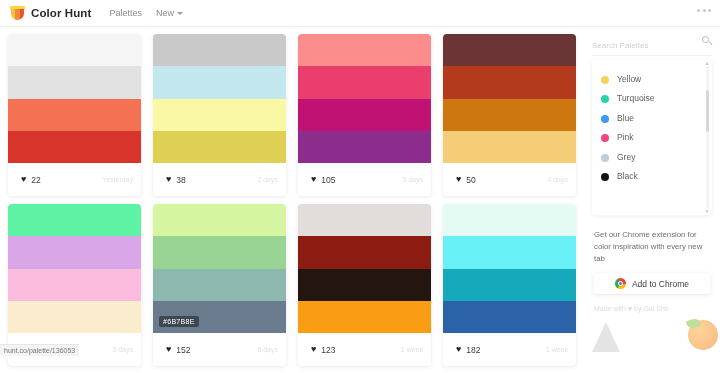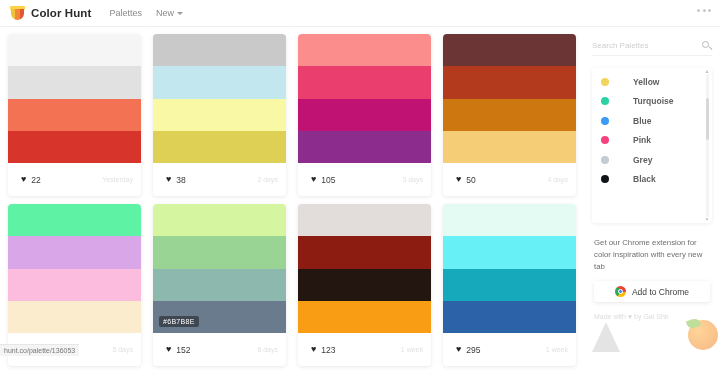--- a/index.html
+++ b/index.html
@@ -88,22 +88,22 @@
   .heart { color: #262626; font-size: 9px; line-height: 1; }
   .like-count { font-size: 8.5px; color: #3a3a3a; }
   .date { font-size: 7px; color: #e2e2e2; white-space: nowrap; }
 
   
   .sidebar {
     position: absolute; top: 28px; right: 0; width: 134px; height: 345px;
     padding: 8px 8px 0 6px;
   }
   .search-box {
-    display: flex; align-items: center; justify-content: space-between;
-    height: 20px; border-bottom: 1px solid #efefef; margin-bottom: 12px;
+    display: flex; justify-content: space-between;
+    height: 20px; border-bottom: 1px solid #efefef; margin-bottom: 4px;
   }
   .search-input {
     border: none; outline: none; background: transparent;
     font-size: 8px; color: #bdbdbd; width: 100px;
     font-family: "Liberation Sans", sans-serif;
   }
   .search-input::placeholder { color: #cfcfcf; }
   .search-icon { width: 10px; height: 10px; position: relative; flex: 0 0 auto; }
   .search-icon .ring {
     position: absolute; top: 0; left: 0; width: 7px; height: 7px;
@@ -113,22 +113,22 @@
     position: absolute; bottom: 0.5px; right: 0.5px; width: 4px; height: 1.2px;
     background: #b9b9b9; transform: rotate(45deg); transform-origin: right center;
   }
   .filters {
     position: relative;
     background: #fff; border-radius: 3px;
     box-shadow: 0 1px 4px rgba(0,0,0,0.07);
     padding: 4px 0 4px 0; height: 155px; overflow: hidden;
   }
   .filter-row {
-    display: flex; align-items: center; gap: 24px;
-    height: 19.5px; padding: 0 9px; font-weight: bold;
+    display: flex; align-items: flex-end; gap: 8px;
+    height: 19.5px; padding: 0 9px;
   }
   .dot { width: 8px; height: 8px; border-radius: 50%; flex: 0 0 auto; }
   .filter-label { font-size: 8.5px; color: #5f5f5f; }
   .scroll-track {
     position: absolute; right: 3px; top: 6px; bottom: 6px; width: 3px;
     background: #f4f4f4; border-radius: 2px;
   }
   .scroll-thumb {
     position: absolute; right: 3px; top: 30px; width: 3px; height: 42px;
     background: #d8d8d8; border-radius: 2px;
@@ -349,21 +349,21 @@
     <div class="card">
       <div class="swatches">
         <div class="swatch" style="background: rgb(228, 251, 244);"></div>
         <div class="swatch" style="background: rgb(104, 240, 247);"></div>
         <div class="swatch" style="background: rgb(22, 168, 187);"></div>
         <div class="swatch" style="background: rgb(43, 98, 168);"></div>
       </div>
       <div class="card-foot">
         <div class="like">
           <span class="heart">♥</span>
-          <span class="like-count">295</span>
+          <span class="like-count">182</span>
         </div>
         <div class="date">1 week</div>
       </div>
     </div>
 
   </div>
 
   <div class="sidebar">
 
     <div class="search-box">

